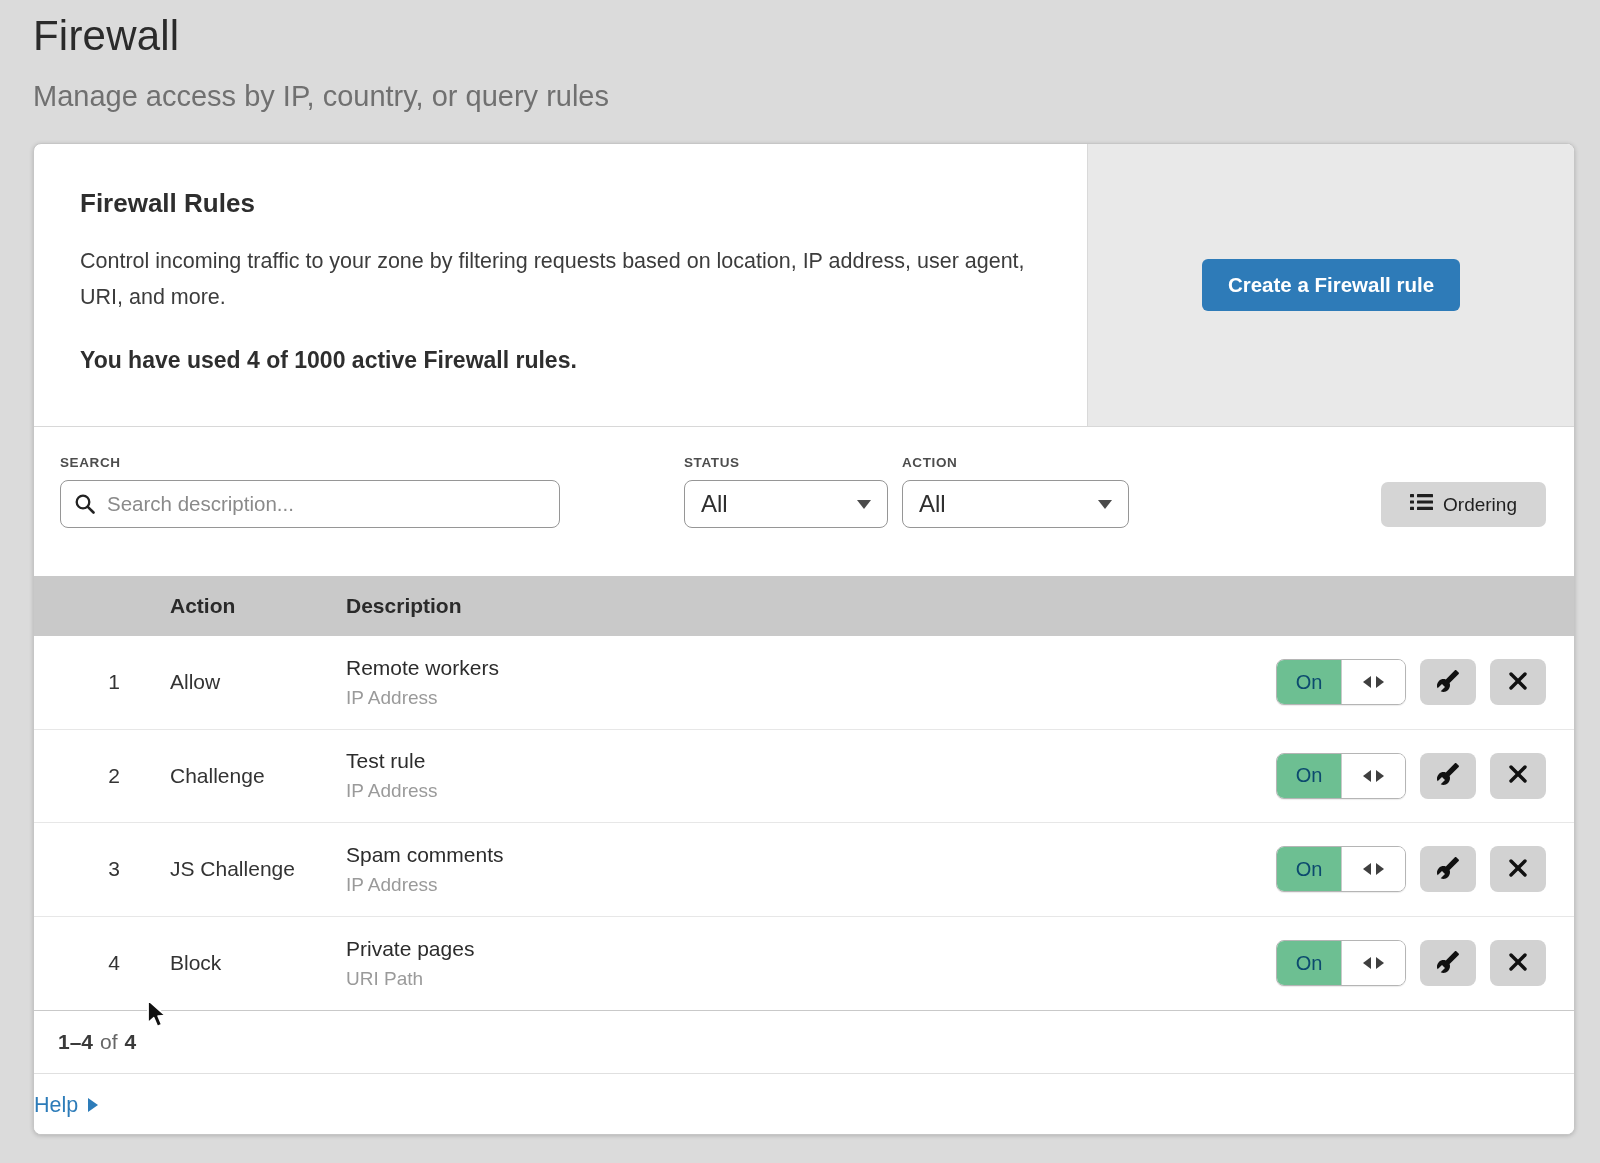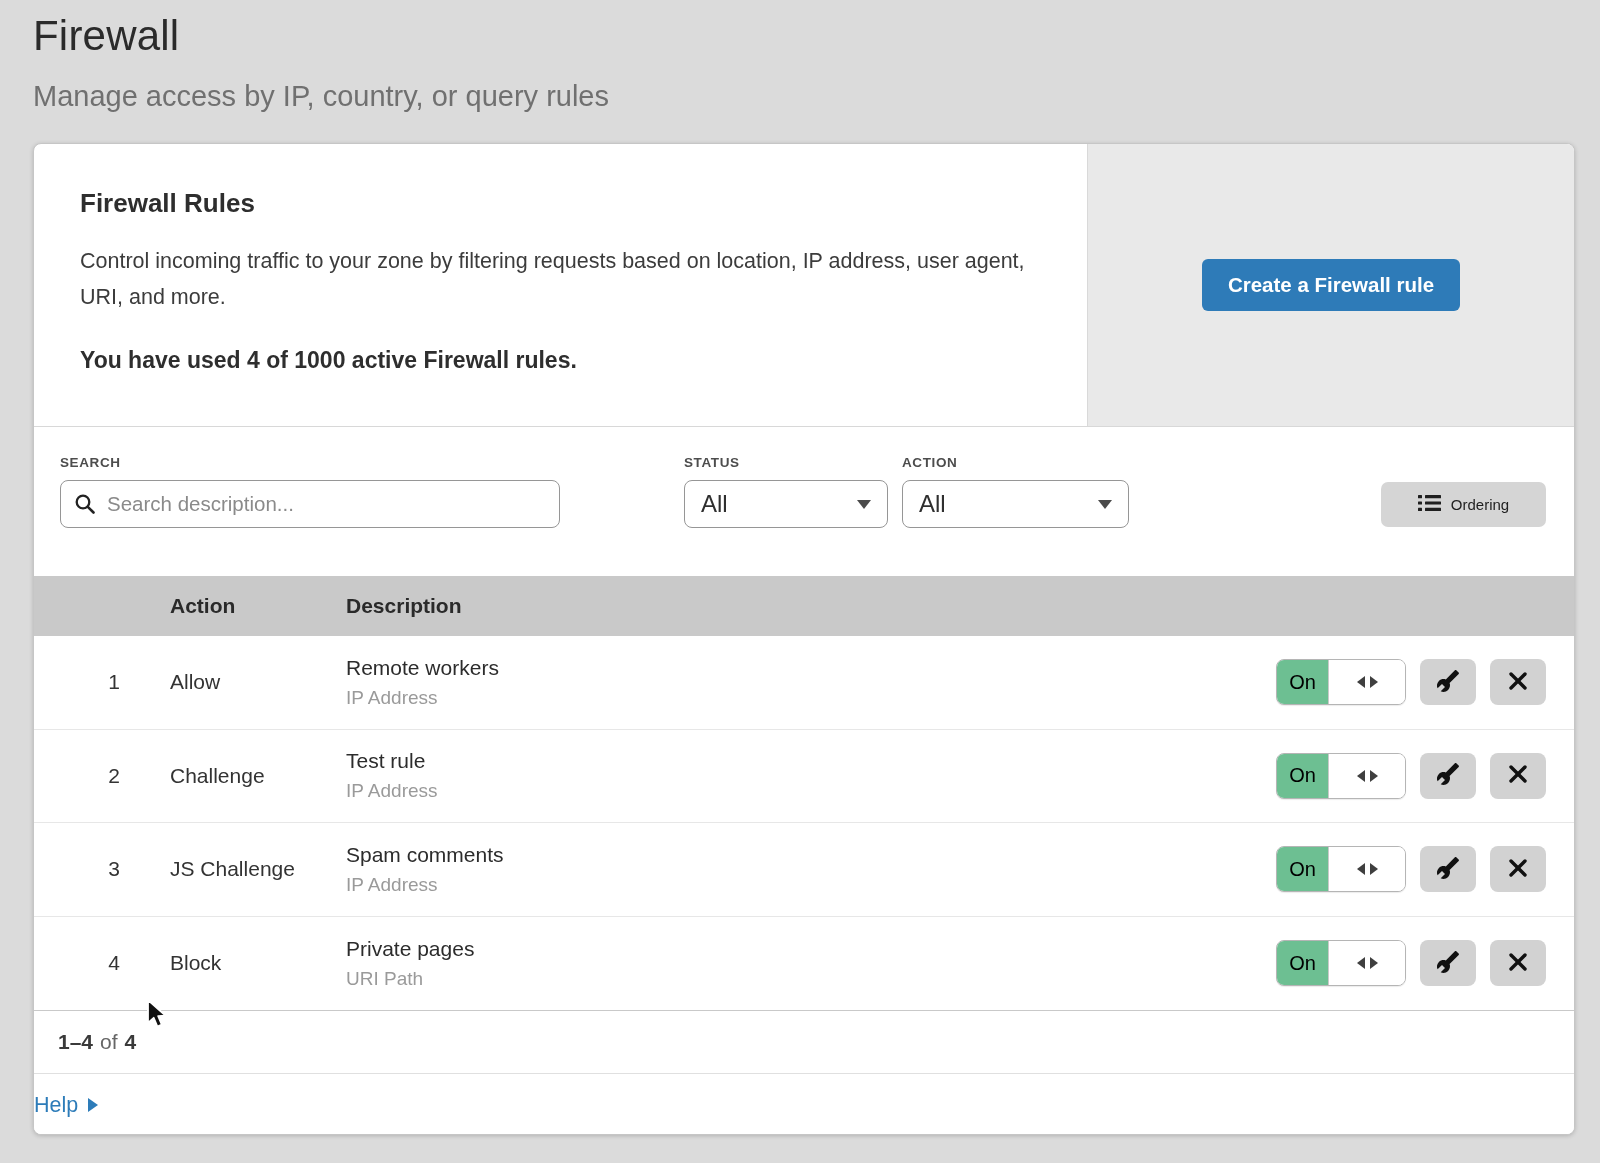--- a/index.html
+++ b/index.html
@@ -56,21 +56,21 @@
     background:#fff; display:flex; align-items:center; justify-content:space-between;
     padding:0 16px 0 16px; font-size:24px; color:#2f2f2f; cursor:pointer;
   }
   .sel-status { left:650px; width:204px; }
   .sel-action { left:868px; width:227px; }
   .chevron-down { width:0; height:0; border-left:7px solid transparent; border-right:7px solid transparent; border-top:9px solid #4a4a4a; }
   .ordering-btn {
     position:absolute; right:28px; top:55px; width:165px; height:45px;
     background:#d5d5d5; border:none; border-radius:7px; cursor:pointer;
     display:flex; align-items:center; justify-content:center; gap:10px;
-    font-size:15px; color:#1f1f1f; font-family:"Liberation Sans", sans-serif;
+    font-size:19px; color:#1f1f1f; font-family:"Liberation Sans", sans-serif;
   }
 
   
   .table-header {
     height:60px; background:#c9c9c9; flex:0 0 auto;
     display:grid; grid-template-columns:112px 176px 1fr; align-items:center;
     padding-left:24px; font-size:21px; font-weight:600; color:#2a2a2a;
   }
   .rows { flex:0 0 auto; height:374px; display:flex; flex-direction:column; background:#fff; }
   .rule-row {
@@ -82,21 +82,21 @@
   .cell-action { font-size:21px; color:#333; }
   .cell-desc .desc-title { font-size:21px; color:#2c2c2c; }
   .cell-desc .desc-sub { font-size:19px; color:#9a9a9a; margin-top:7px; }
   .row-controls { display:flex; align-items:center; gap:14px; }
 
   .toggle {
     width:130px; height:46px; border:1px solid #b5b5b5; border-radius:8px;
     display:flex; overflow:hidden; cursor:pointer; background:#fff;
     box-shadow:0 1px 1px rgba(0,0,0,0.08);
   }
-  .toggle-on { width:51px; background:#6dbf92; color:#000000; font-size:20px; display:flex; align-items:center; justify-content:center; }
+  .toggle-on { width:64px; background:#6dbf92; color:#0c4a6e; font-size:20px; display:flex; align-items:center; justify-content:center; }
   .toggle-handle { flex:1; background:#fff; border-left:1px solid #c9c9c9; display:flex; align-items:center; justify-content:center; }
   .tri { width:0; height:0; border-top:6px solid transparent; border-bottom:6px solid transparent; }
   .tri-l { border-right:8px solid #3f3f3f; margin-right:5px; }
   .tri-r { border-left:8px solid #3f3f3f; }
 
   .sq-btn {
     width:56px; height:46px; background:#d2d2d2; border:none; border-radius:8px;
     display:flex; align-items:center; justify-content:center; cursor:pointer;
   }
   .wrench-svg { transform:scaleY(-1); }

